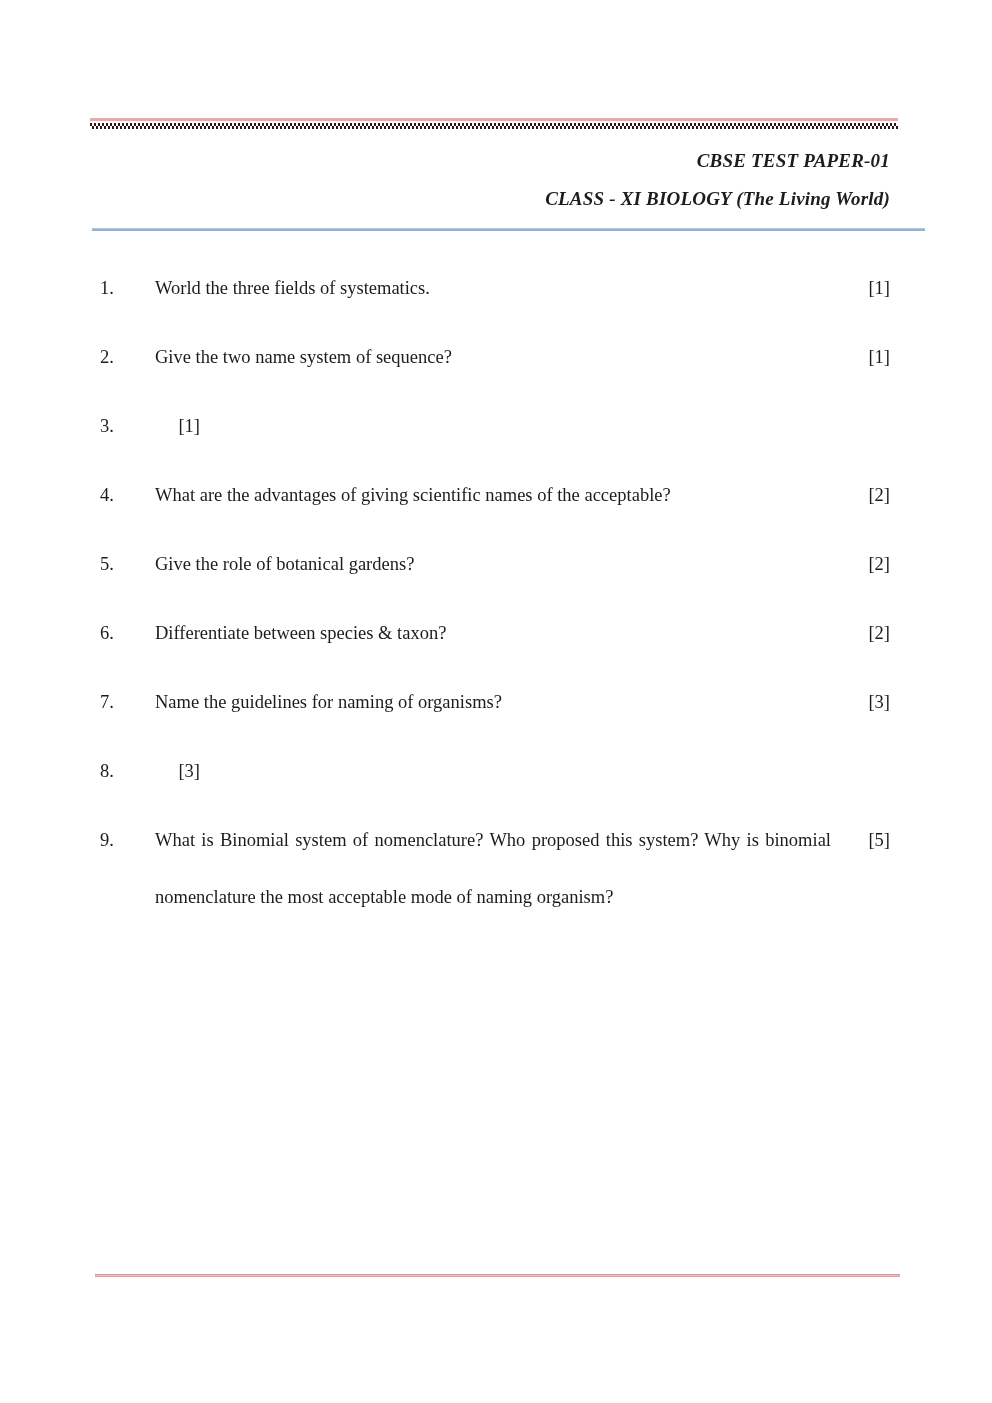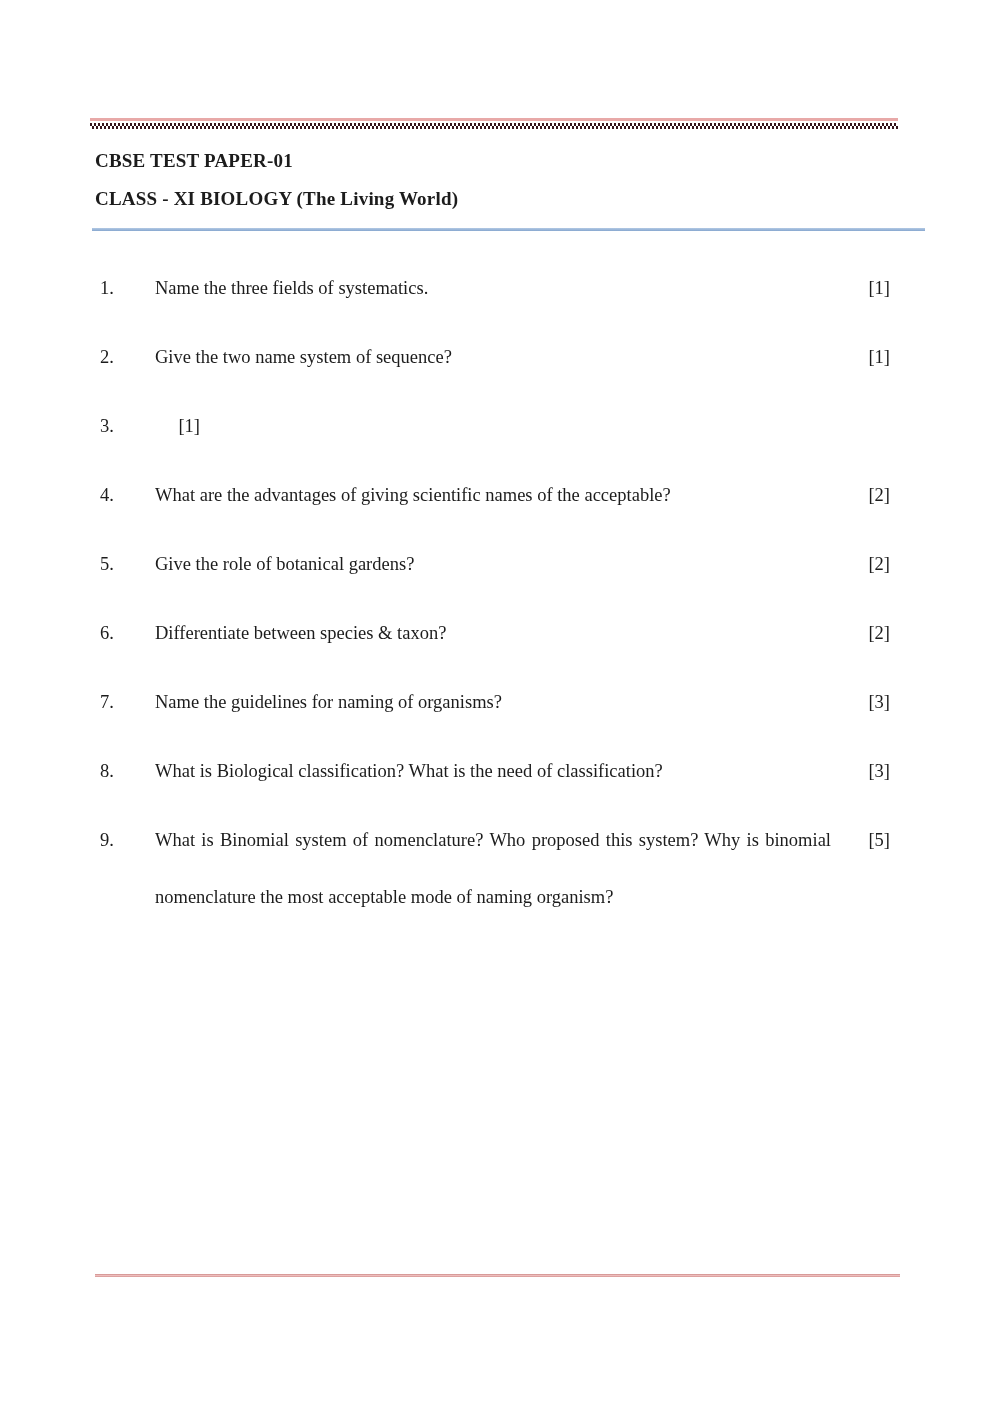--- a/index.html
+++ b/index.html
@@ -28,22 +28,23 @@
     background-image:
       repeating-linear-gradient(90deg,var(--checker-dark) 0 2px,transparent 2px 4px),
       repeating-linear-gradient(90deg,transparent 0 2px,var(--checker-dark) 2px 4px);
     background-size:100% 3px,100% 3px;
     background-position:0 0,0 3px;
     background-repeat:no-repeat,no-repeat;
   }
 
   .doc-header{
     position:absolute;left:95px;top:142px;width:795px;
-    text-align:left;font-weight:bold;font-size:19px;line-height:38px;
+    text-align:right;font-weight:bold;font-size:19px;line-height:38px;
     letter-spacing:.2px;
+    font-style:italic;
   }
   .doc-header .title-line{white-space:nowrap;}
 
   .blue-rule{
     position:absolute;left:92px;top:228px;width:833px;height:3px;
     background:linear-gradient(180deg,#b3c9e4 0%,var(--divider-blue) 55%,#87a7cf 100%);
   }
 
   .questions{
     position:absolute;left:95px;top:260px;width:795px;
@@ -73,21 +74,21 @@
   <header class="doc-header">
     <div class="title-line">CBSE TEST PAPER-01</div>
     <div class="title-line">CLASS - XI BIOLOGY (The Living World)</div>
   </header>
 
   <div class="blue-rule"></div>
 
   <main class="questions">
       <div class="q-row">
         <div class="q-num">1.</div>
-        <div class="q-text">Name the three fields of systematics.</div>
+        <div class="q-text">World the three fields of systematics.</div>
         <div class="q-marks">[1]</div>
       </div>
       <div class="q-row">
         <div class="q-num">2.</div>
         <div class="q-text">Give the two name system of sequence?</div>
         <div class="q-marks">[1]</div>
       </div>
       <div class="q-row">
         <div class="q-num">3.</div>
         <div class="q-marks">[1]</div>
@@ -107,21 +108,20 @@
         <div class="q-text">Differentiate between species &amp; taxon?</div>
         <div class="q-marks">[2]</div>
       </div>
       <div class="q-row">
         <div class="q-num">7.</div>
         <div class="q-text">Name the guidelines for naming of organisms?</div>
         <div class="q-marks">[3]</div>
       </div>
       <div class="q-row">
         <div class="q-num">8.</div>
-        <div class="q-text">What is Biological classification? What is the need of classification?</div>
         <div class="q-marks">[3]</div>
       </div>
       <div class="q-row">
         <div class="q-num">9.</div>
         <div class="q-text">What is Binomial system of nomenclature? Who proposed this system? Why is binomial nomenclature the most acceptable mode of naming organism?</div>
         <div class="q-marks">[5]</div>
       </div>
     </main>
 
   <div class="footer-rule"></div>

